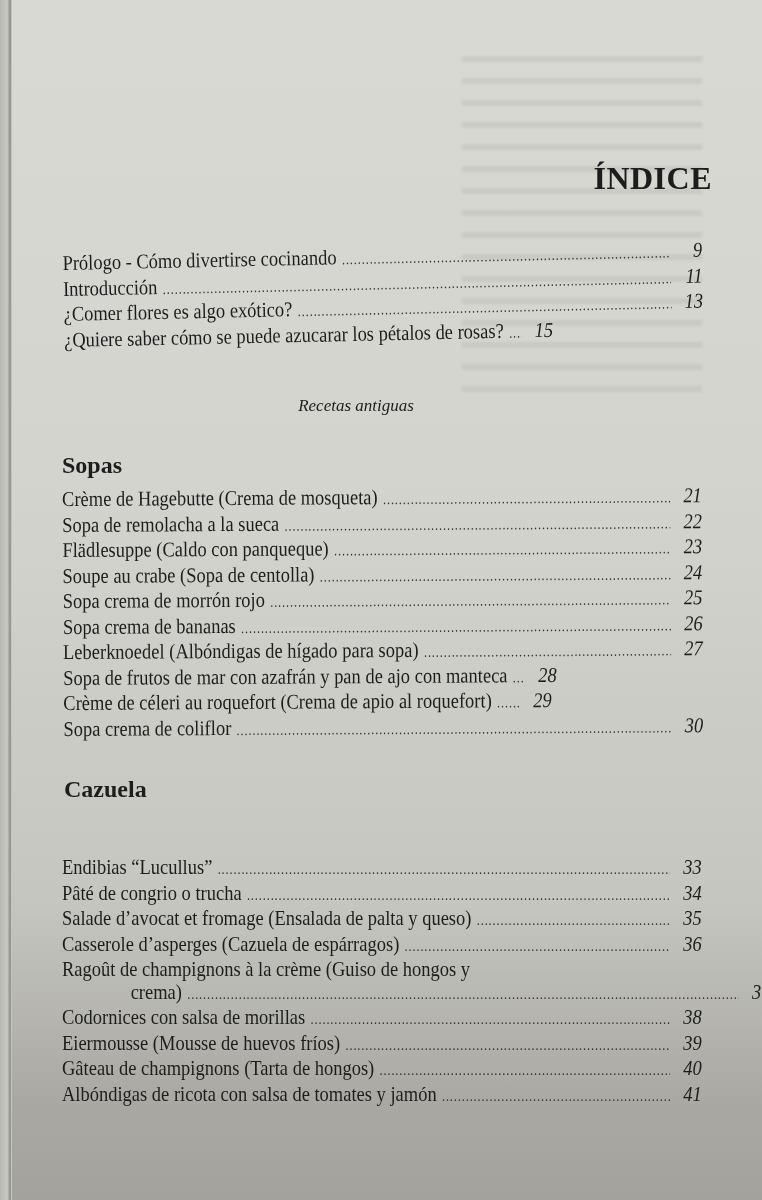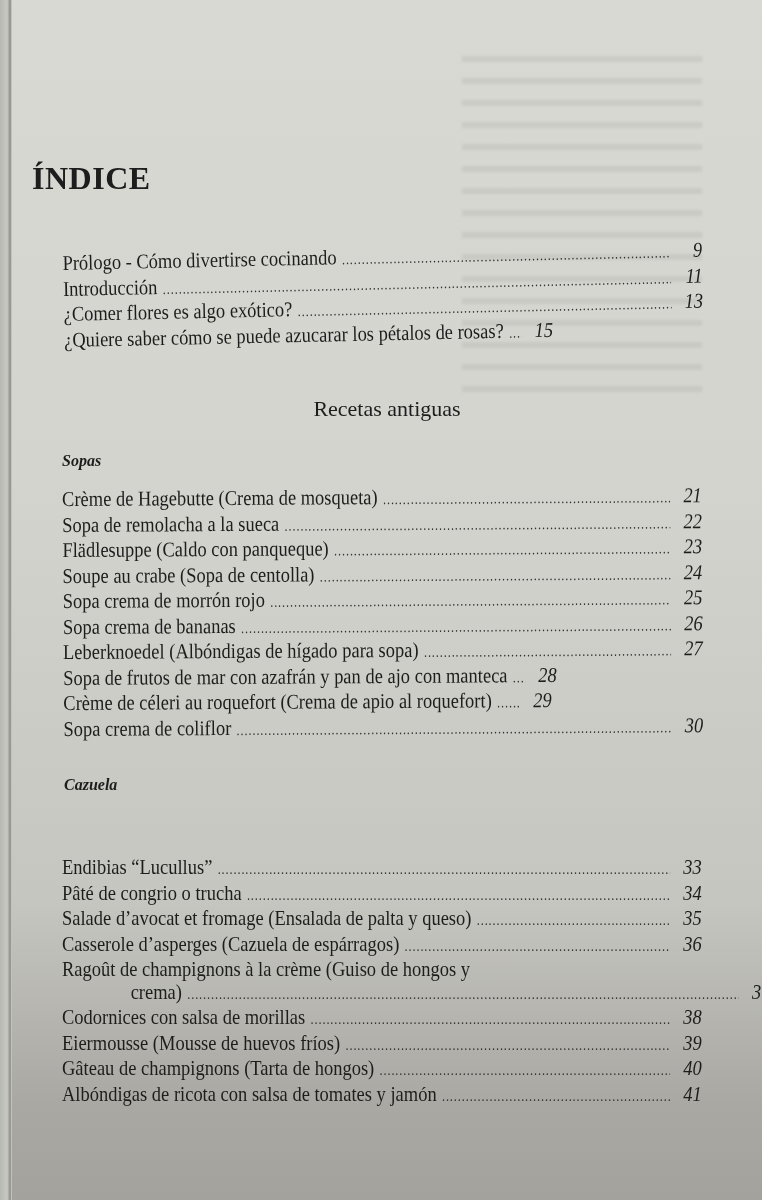--- a/index.html
+++ b/index.html
@@ -14,43 +14,43 @@
     position: absolute; left: 0; top: 0; width: 12px; height: 1200px;
     background: linear-gradient(90deg, #b8b8b2 0%, #c9c9c3 60%, #8d8d88 85%, #d6d6d1 100%);
   }
   .bleed {
     position: absolute; right: 60px; top: 40px; width: 240px; height: 360px;
     background: repeating-linear-gradient(180deg, rgba(150,150,145,0.0) 0px, rgba(150,150,145,0.0) 16px, rgba(150,150,145,0.18) 16px, rgba(150,150,145,0.18) 22px);
     filter: blur(1px);
   }
   .page { position: absolute; left: 0; top: 0; width: 762px; height: 1200px; }
   .title {
-    position: absolute; left: 0; width: 712px; top: 160px; text-align: left;
-    font-weight: bold; font-size: 32px; letter-spacing: 0.5px; margin-left: 32px;
+    position: absolute; left: 0; width: 712px; top: 160px; text-align: right;
+    font-weight: bold; font-size: 32px; letter-spacing: 0.5px;
   }
   .toc { position: absolute; width: 640px; }
   .row {
     display: flex; align-items: baseline; font-size: 21px; line-height: 22.5px;
     transform: scaleX(0.88); transform-origin: left;
     width: 727px;
   }
   .row .t { white-space: nowrap; }
   .row .dots {
     flex: 1; overflow: hidden; white-space: nowrap; margin: 0 6px;
     font-size: 14px; letter-spacing: 1px; color: #333;
   }
   .row .dots::after { content: "....................................................................................................................................................................................................."; }
   .row .p { font-style: italic; min-width: 30px; text-align: right; }
   .row.cont { padding-left: 78px; }
   .sub {
     position: absolute; left: 0; width: 712px; top: 396px; text-align: center;
-    font-size: 22px; padding-left: 31px;
+    font-style: italic; font-size: 17px;
   }
   .section {
-    position: absolute; left: 62px; font-weight: bold; font-size: 16px; font-style: italic;
+    position: absolute; left: 62px; font-weight: bold; font-size: 24px;
   }
 </style>
 </head>
 <body>
 
 <div class="spine"></div>
 <div class="bleed"></div>
 
 <div class="page">
   <div class="title">ÍNDICE</div>

